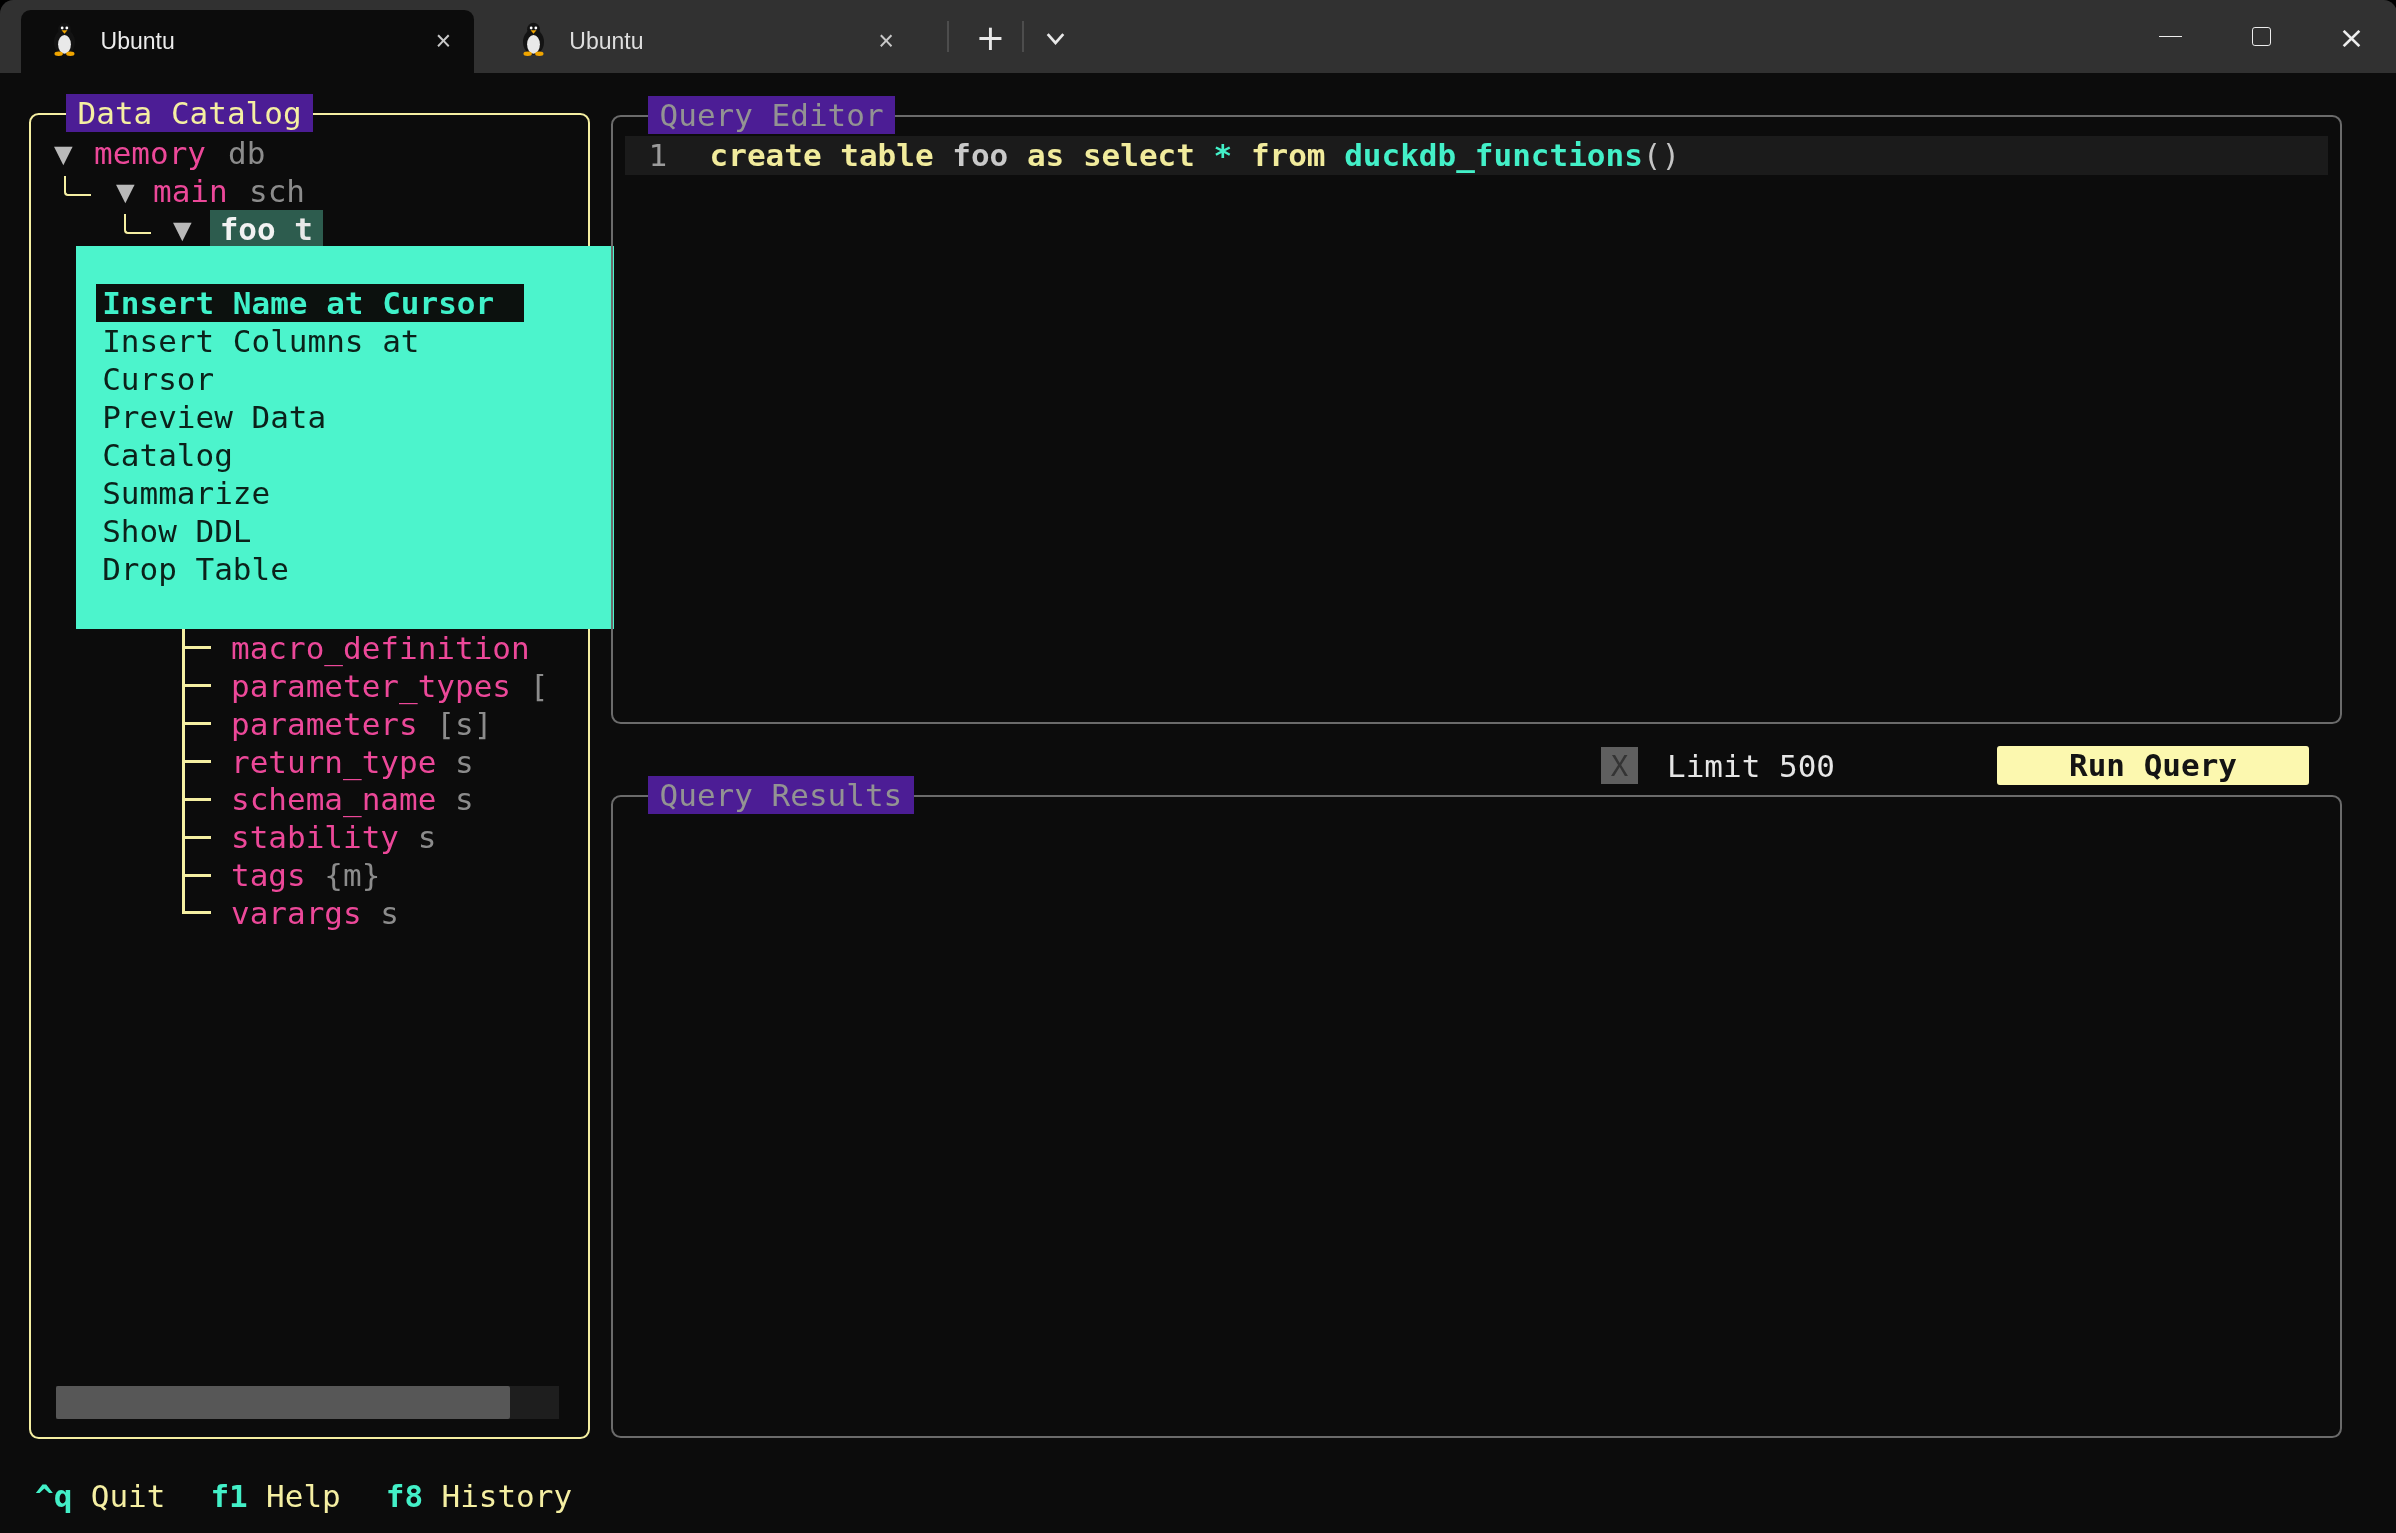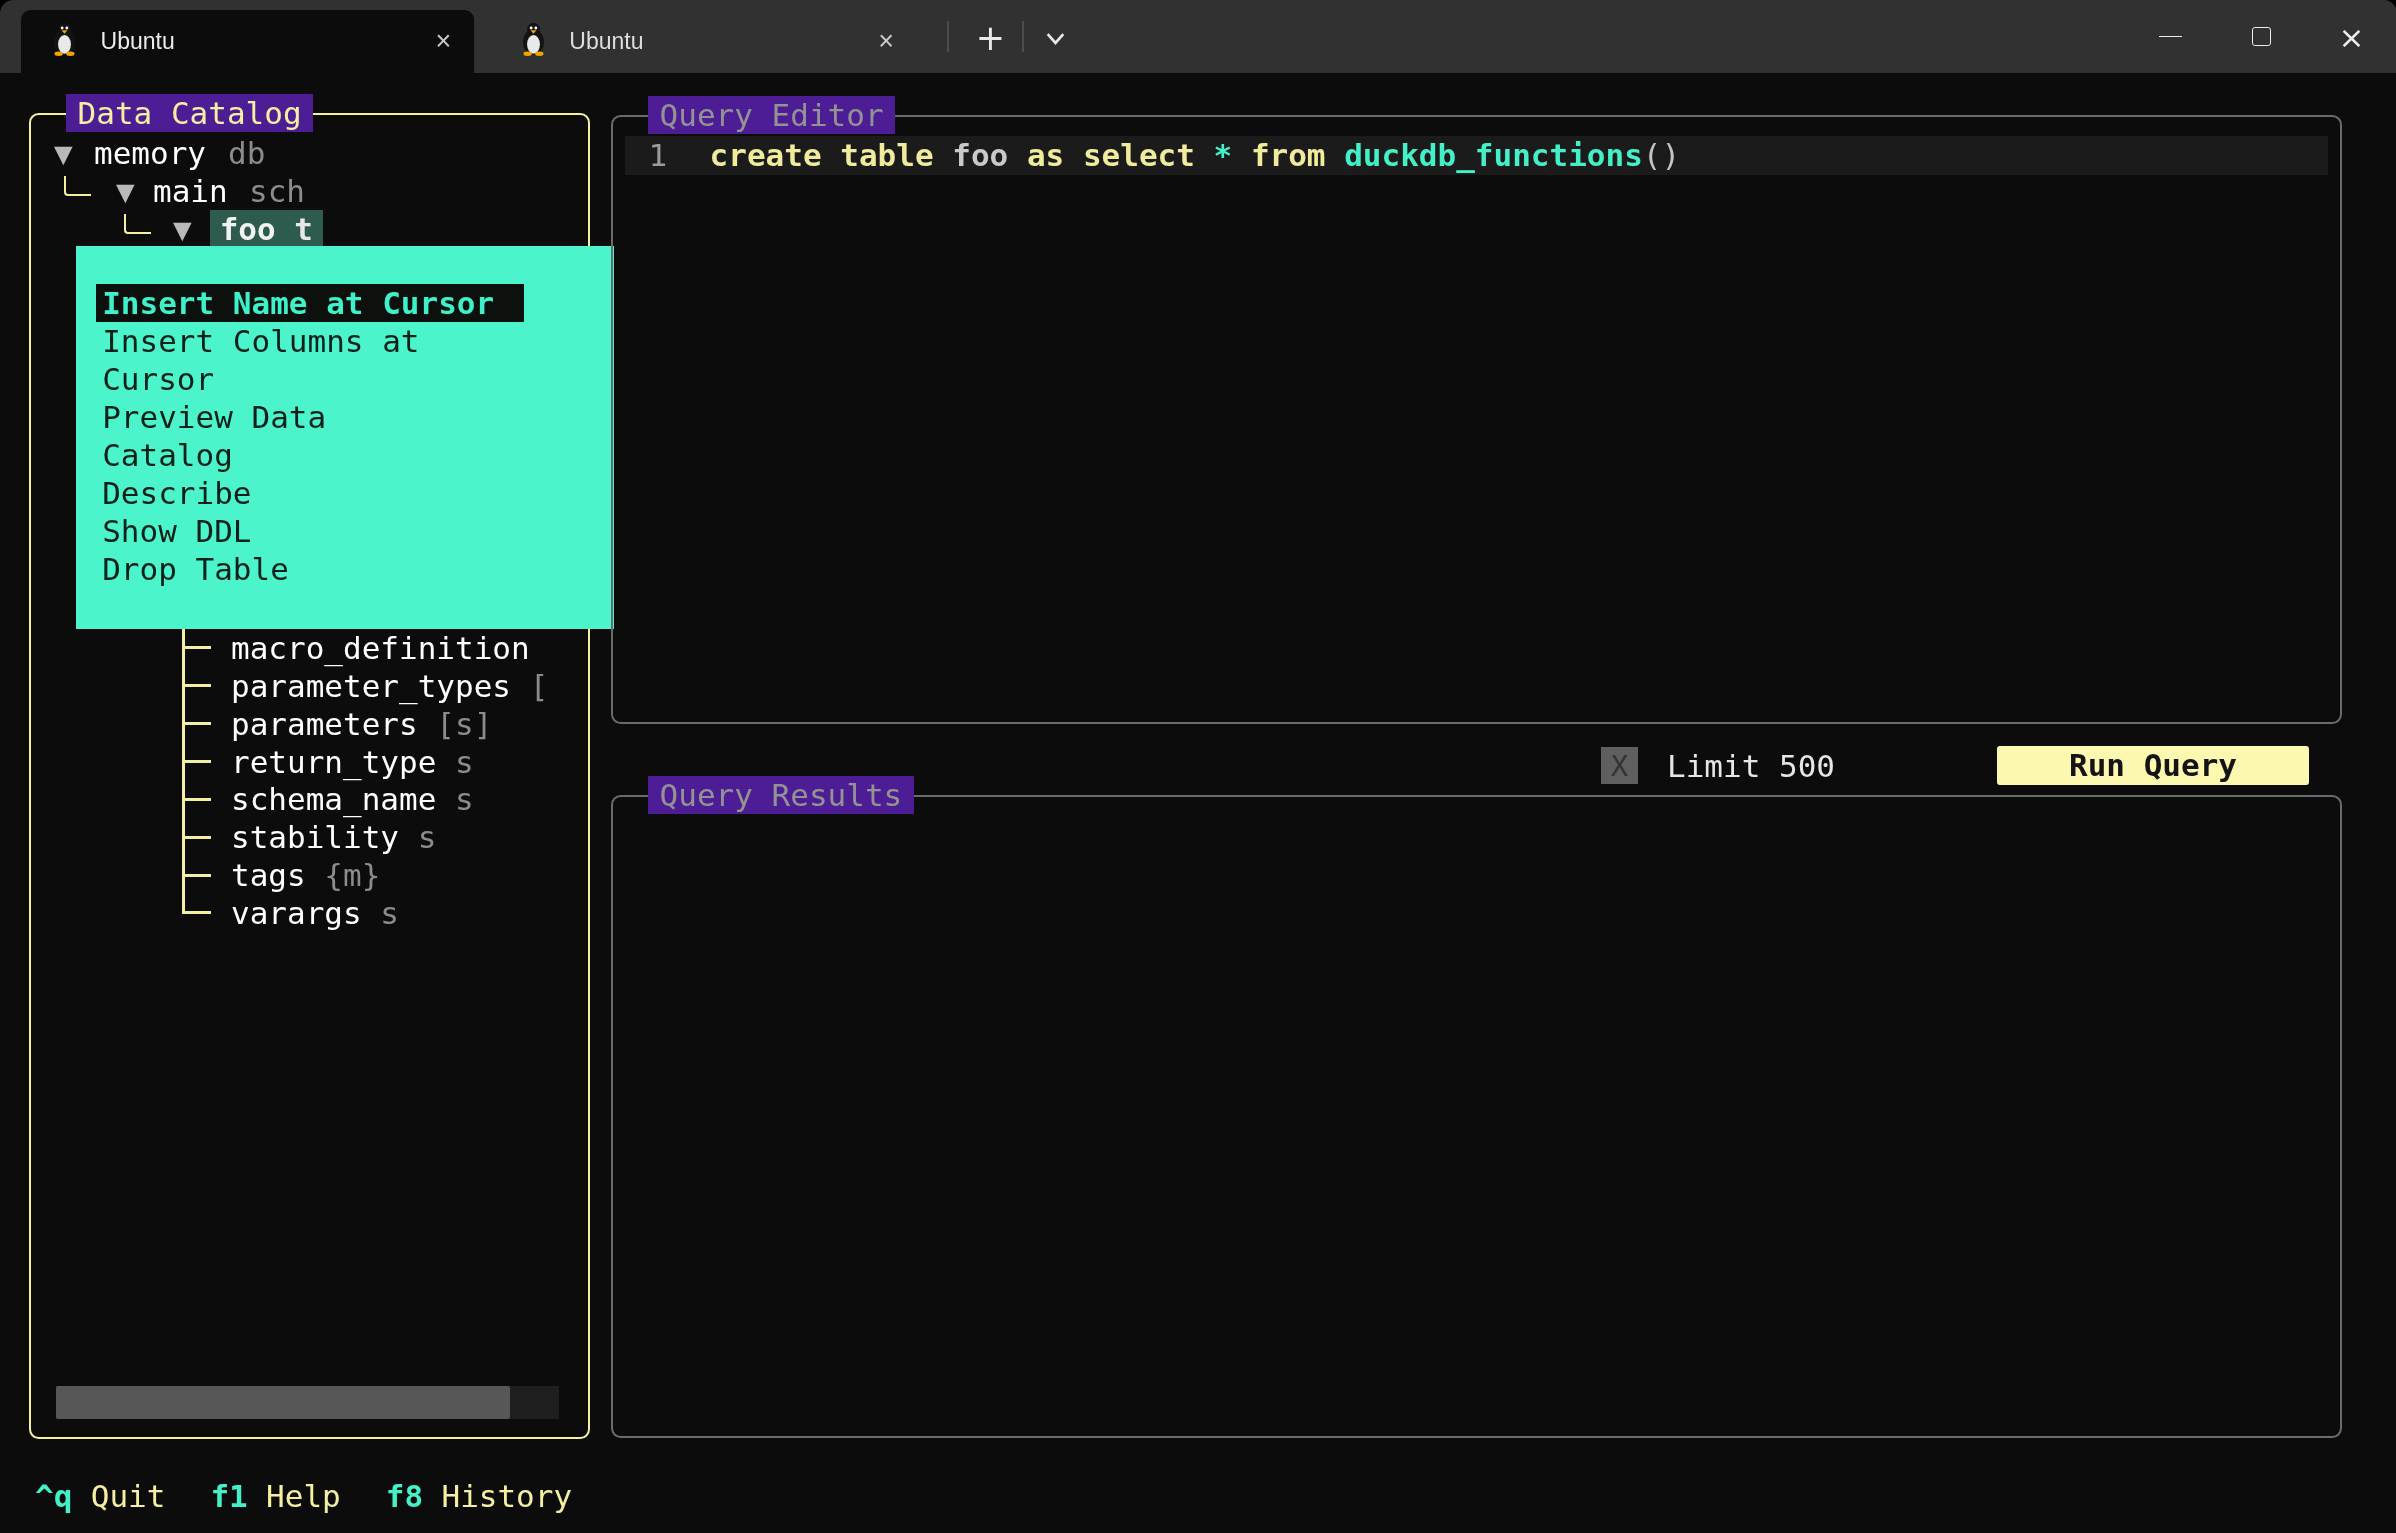--- a/index.html
+++ b/index.html
@@ -35,21 +35,21 @@
   .panel { position:absolute; border:2.9px solid; border-radius:9.7px; }
   .panel.yellow { border-color:#f5efa2; }
   .panel.gray   { border-color:#6b6b6b; }
   .ptitle { position:absolute; top:-21.3px; left:35px; background:#4c1d95; padding:0 11.6px;
             white-space:nowrap; }
   .ptitle.yellow { color:#f5efa2; }
   .ptitle.gray   { color:#939393; }
 
   .row { position:absolute; height:38px; white-space:nowrap; }
   .arrow { color:#b9b9b9; }
-  .tname { color:#ffffff; }
+  .tname { color:#ec4899; }
   .ttype { color:#8c8c8c; }
   .corner { position:absolute; width:27px; height:20.4px;
             border-left:2.9px solid #f5efa2; border-bottom:2.9px solid #f5efa2;
             border-radius:0 0 0 3.9px; }
   .rail { position:absolute; width:2.9px; background:#f5efa2; }
   .tick { position:absolute; height:2.9px; width:29px; background:#f5efa2; }
   .hl-foo { position:absolute; background:#2d5c4e; padding:0 9.7px; font-weight:bold;
             color:#f2f2f2; height:38px; }
   .hl-foo .ttype { color:#e8e8e8; }
 
@@ -217,21 +217,21 @@
 
     <div class="hscroll">
       <div class="hthumb"></div>
     </div>
 
     <div class="menu">
       <div class="mitem sel">Insert Name at Cursor</div>
       <div class="mitem">Insert Columns at Cursor</div>
       <div class="mitem">Preview Data</div>
       <div class="mitem">Catalog</div>
-      <div class="mitem">Describe</div>
+      <div class="mitem">Summarize</div>
       <div class="mitem">Show DDL</div>
       <div class="mitem">Drop Table</div>
     </div>
 
     <div class="panel gray" style="left:611px; top:42px; width:1731px; height:609px;">
       <span class="ptitle gray">Query Editor</span>
       <div class="codeline">
         <span class="gutter">1</span>
         <span class="code"><span class="tok-keyword">create table </span><span class="tok-identifier">foo</span><span class="tok-keyword"> as select </span><span class="tok-operator">*</span><span class="tok-keyword"> from </span><span class="tok-function">duckdb_functions</span><span class="tok-punctuation">()</span></span>
       </div>

